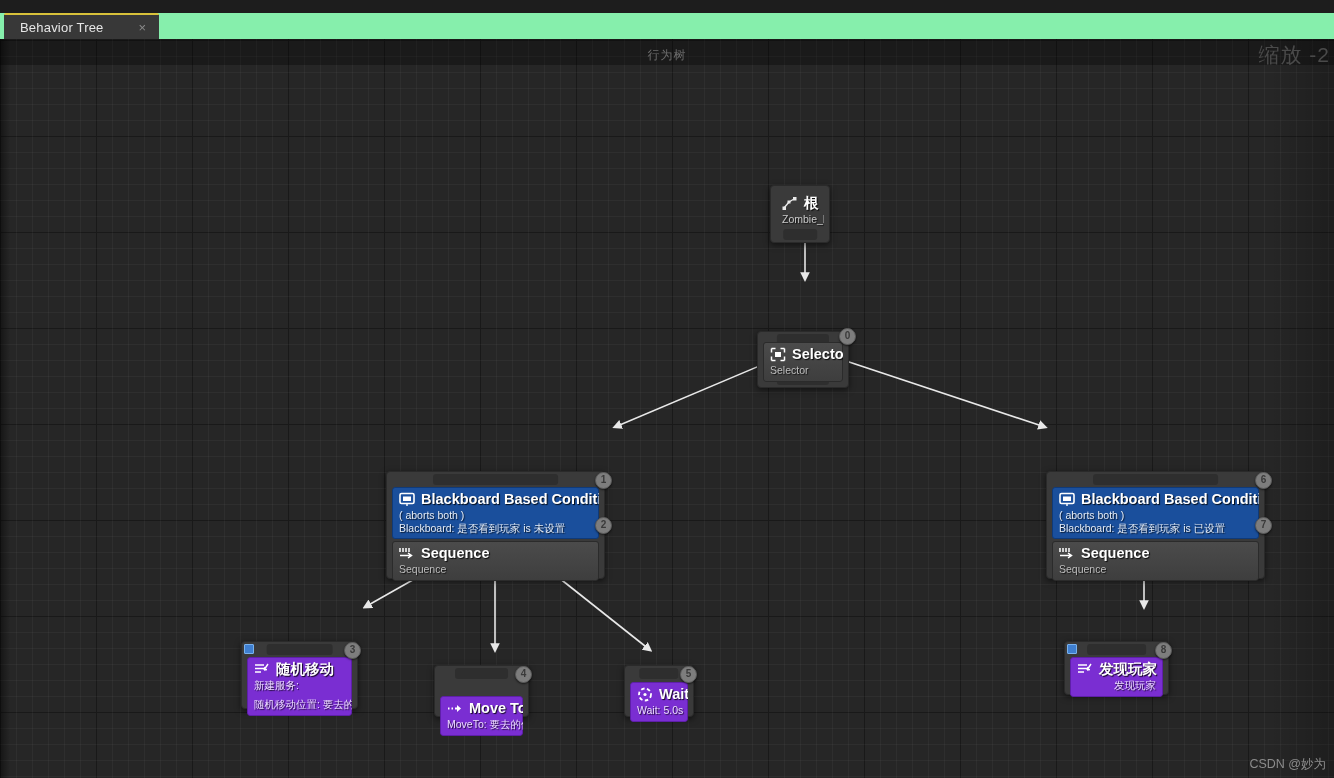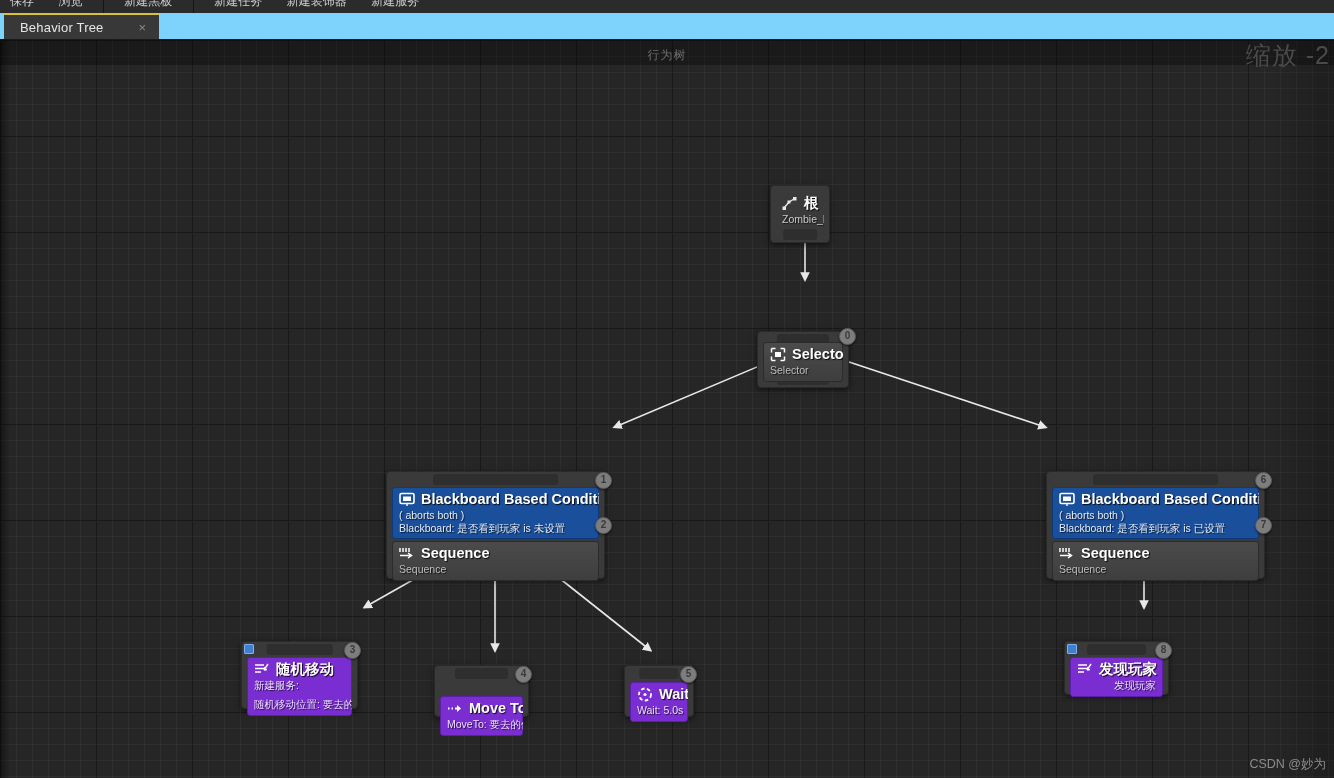--- a/index.html
+++ b/index.html
@@ -50,21 +50,21 @@
     background: #151515;
     vertical-align: top;
     margin: 0 6px;
   }
 
   
   .tabstrip {
     position: absolute;
     left: 0; top: 13px;
     width: 1334px; height: 26px;
-    background: #7dd3fc;
+    background: #86efac;
   }
   .tab {
     position: absolute;
     left: 4px; top: 0;
     width: 155px; height: 26px;
     background: #383838;
     border-top: 2px solid #d8c13a;
     box-sizing: border-box;
     border-top-left-radius: 2px;
     border-top-right-radius: 2px;
@@ -130,21 +130,21 @@
     color: #6c6c6c;
     font-size: 12px;
     line-height: 26px;
     letter-spacing: 1px;
     pointer-events: none;
   }
   .zoom-label {
     position: absolute;
     right: 4px; top: 3px;
     color: #4a4a4a;
-    font-size: 25px;
+    font-size: 21px;
     line-height: 26px;
     letter-spacing: 1px;
     pointer-events: none;
   }
   .csdn {
     position: absolute;
     right: 8px; bottom: 6px;
     color: #8b8b8b;
     font-size: 12.5px;
     line-height: 16px;
@@ -280,30 +280,20 @@
     background: #3f7fd0;
     border: 1px solid #79b2ee;
     border-radius: 1px;
   }
 </style>
 </head>
 <body>
 
 <div id="app">
 
-  <div class="toolbar">
-    <span class="tb-item">保存</span>
-    <span class="tb-item">浏览</span>
-    <span class="tb-sep"></span>
-    <span class="tb-item">新建黑板</span>
-    <span class="tb-sep"></span>
-    <span class="tb-item">新建任务</span>
-    <span class="tb-item">新建装饰器</span>
-    <span class="tb-item">新建服务</span>
-  </div>
 
   <div class="tabstrip">
     <div class="tab">
       <span class="tab-label">Behavior Tree</span>
       <span class="tab-close">×</span>
     </div>
   </div>
 
   <div class="canvas">
 

